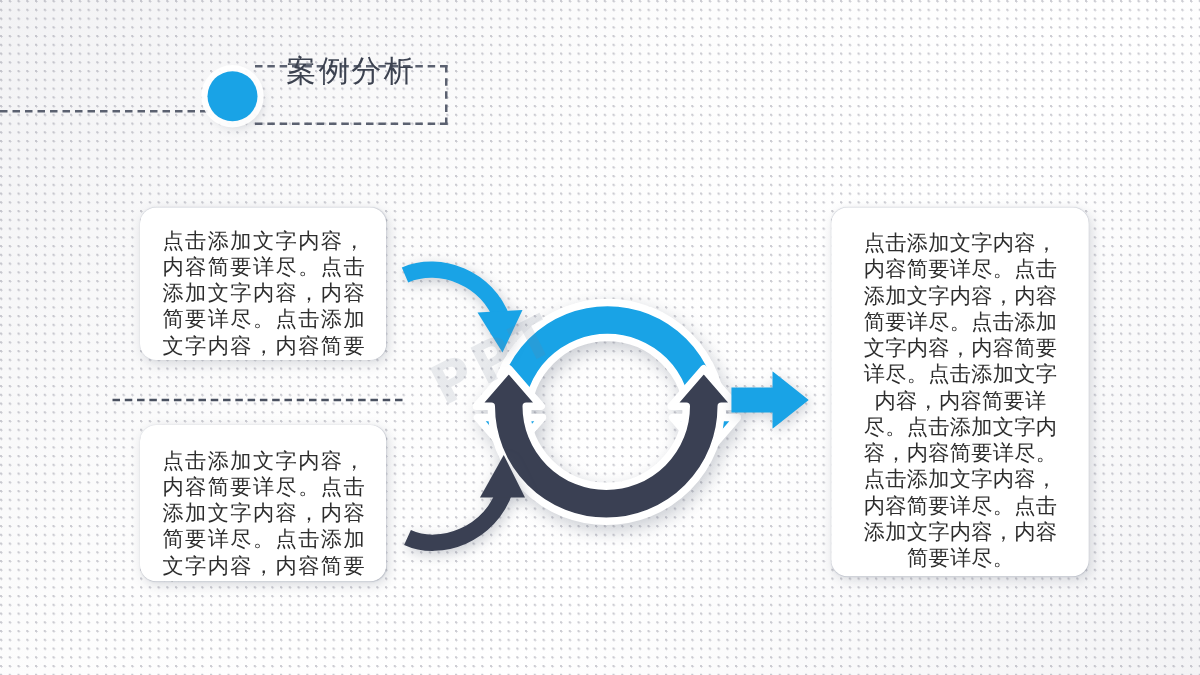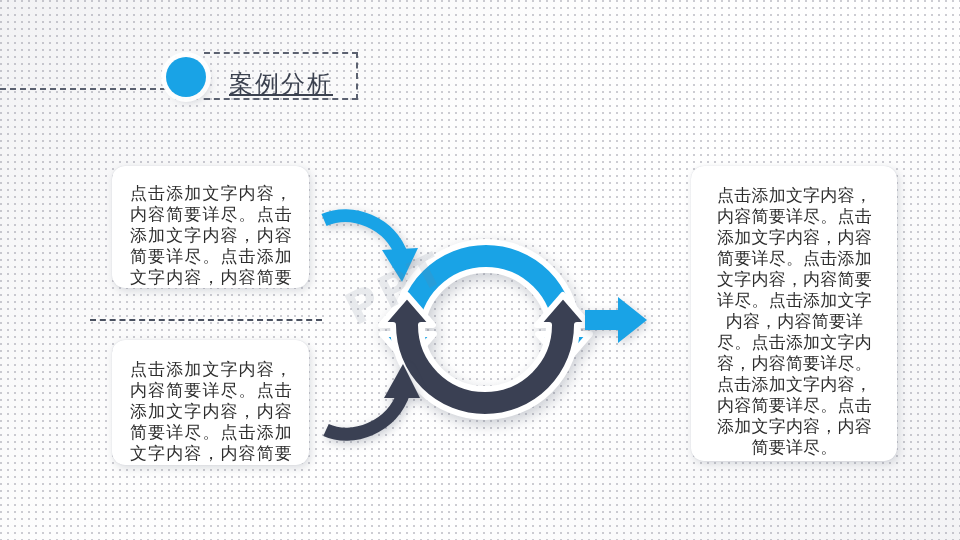--- a/index.html
+++ b/index.html
@@ -70,28 +70,27 @@
     top: 52px;
     width: 152px;
     height: 44px;
     border: 2px dashed #5b6170;
     border-left: none;
     z-index: 3;
   }
   .title-text {
     position: absolute;
     left: 229px;
-    top: 68px;
+    top: 41px;
     font-size: 24px;
     line-height: 32px;
     color: #3c4250;
     letter-spacing: 2px;
     z-index: 5;
     white-space: nowrap;
-    text-decoration: underline;
   }
   .title-dot {
     position: absolute;
     left: 166px;
     top: 57px;
     width: 40px;
     height: 40px;
     border-radius: 50%;
     background: #19a3e6;
     box-shadow: 0 0 0 5px rgba(255,255,255,0.92), 3px 4px 9px rgba(80,90,110,0.30);
@@ -126,21 +125,21 @@
     padding: 17px 17px 10px 18px;
   }
   #card-bl {
     left: 112px;
     top: 340px;
     width: 197px;
     height: 125px;
     padding: 19px 17px 10px 18px;
   }
   #card-r {
-    left: 691px;
+    left: 665px;
     top: 166px;
     width: 206px;
     height: 295px;
     padding: 19px 18px 10px 19px;
     text-align: center;
   }
   #card-r .card-text {
     text-align: center;
   }
 

